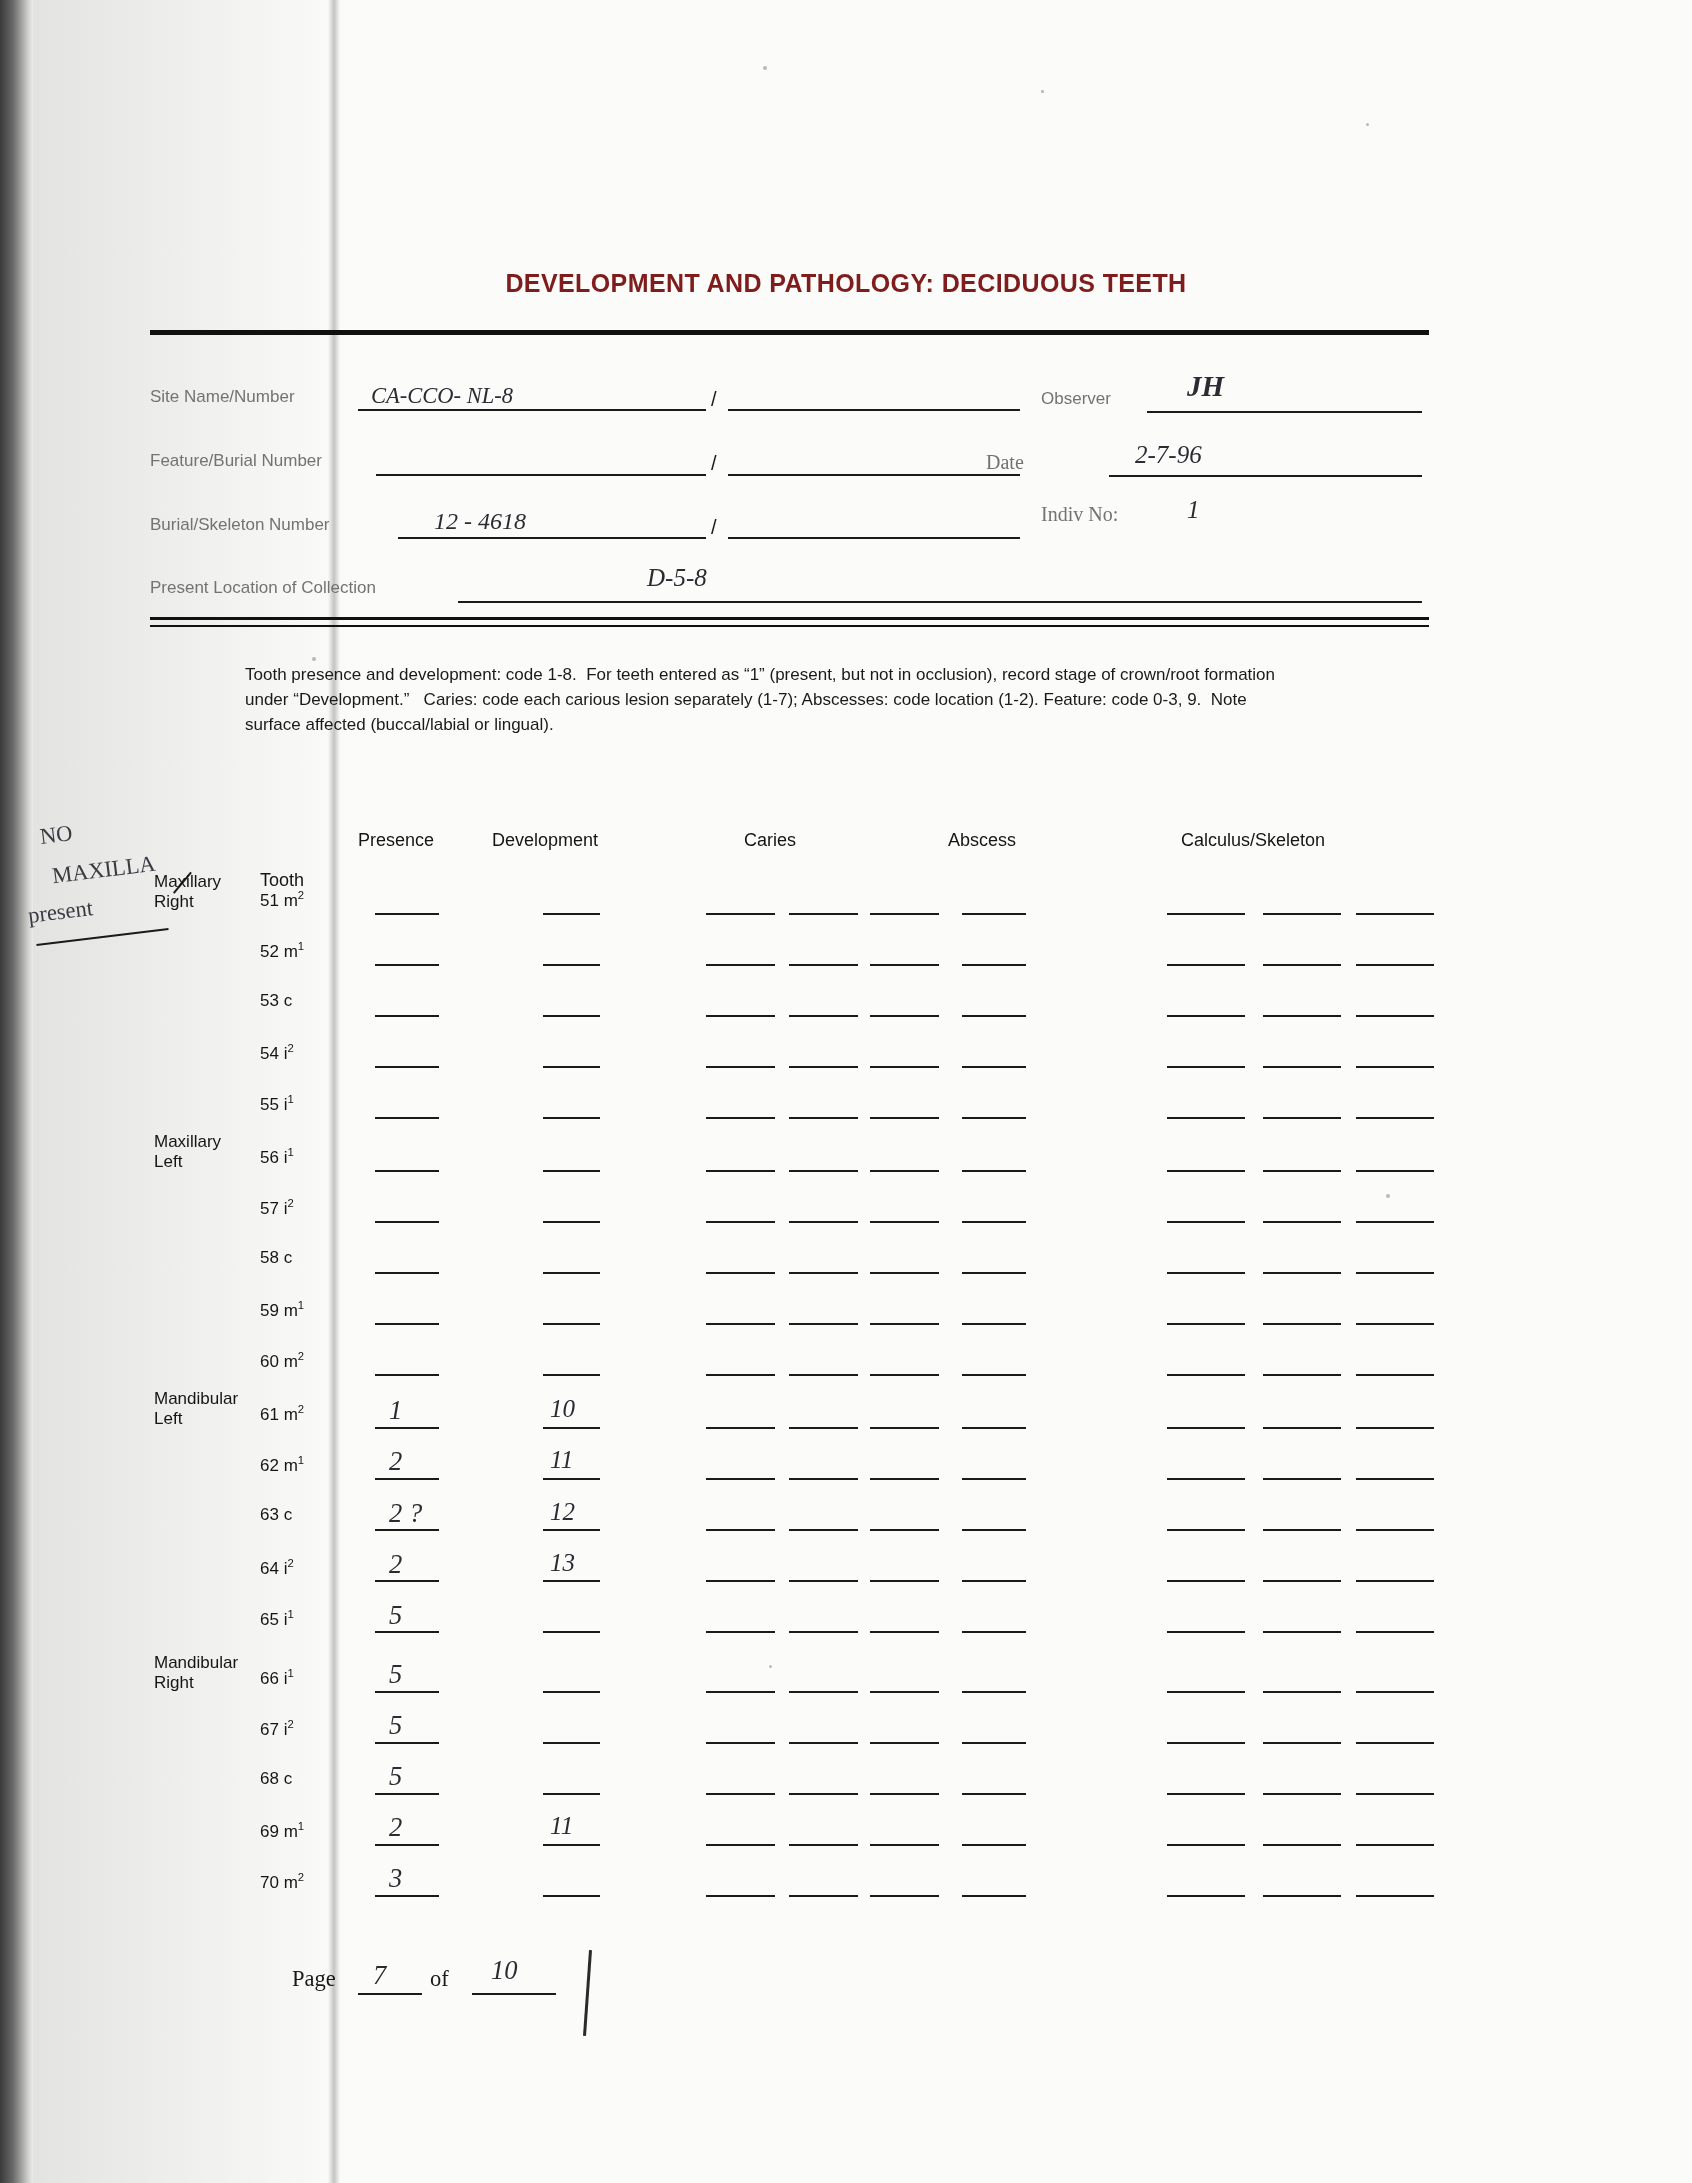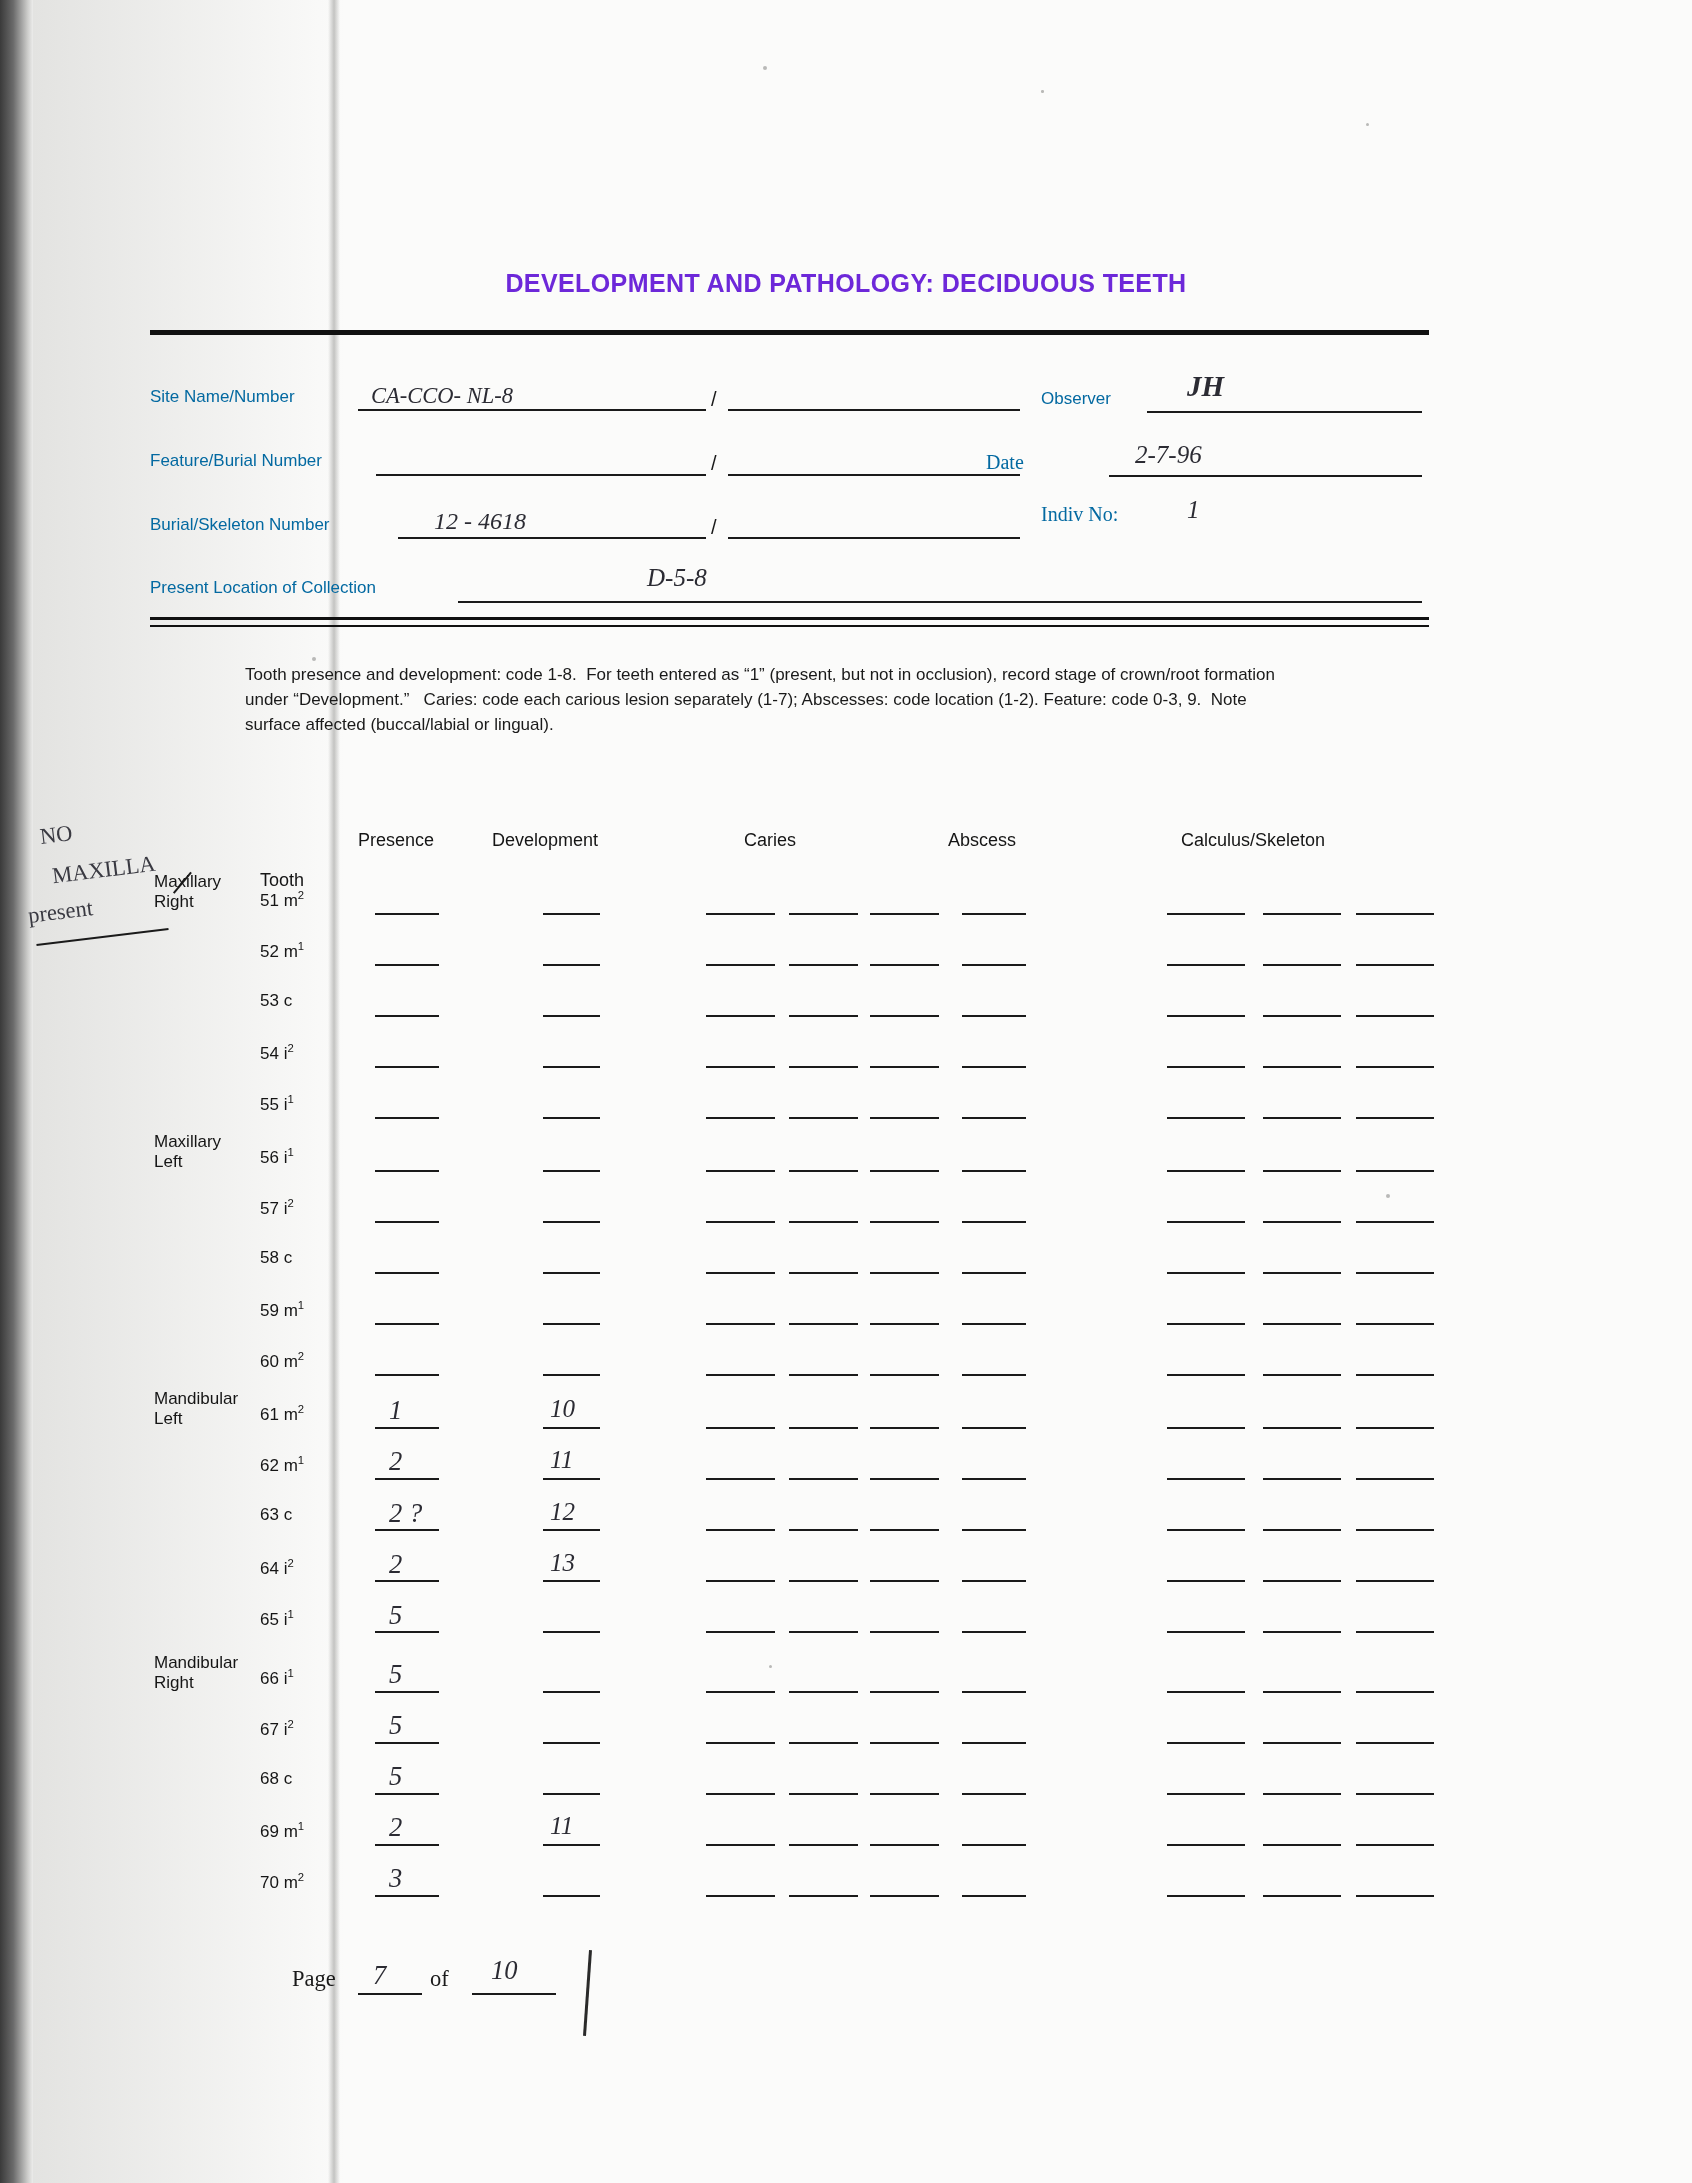--- a/index.html
+++ b/index.html
@@ -30,29 +30,29 @@
     background:linear-gradient(to right,#e3e3e1,#fbfbfa);
   }
   .speck { position:absolute; background:#b9b9b7; border-radius:50%; }
 
   
   .title-wrap { position:absolute; left:0; top:262px; width:1692px; text-align:center; }
   .title1 {
     font-size:30.5px; font-weight:bold; letter-spacing:1.5px; color:#1b1b1b;
   }
   .title2 {
-    margin-top:6.6px; font-size:25px; font-weight:bold; letter-spacing:0.4px; color:#6d28d9;
+    margin-top:6.6px; font-size:25px; font-weight:bold; letter-spacing:0.4px; color:#7f1d1d;
   }
   .rule {
     position:absolute; background:#111;
   }
 
   
   .fld-label {
-    position:absolute; font-size:17px; color:#0369a1; font-weight:normal;
+    position:absolute; font-size:17px; color:#737373; font-weight:normal;
   }
   .fld-label.serif { font-family:"Liberation Serif", serif; font-size:20px; }
   .ln { position:absolute; height:2px; background:#1a1a1a; }
   .slash {
     position:absolute; font-size:20px; color:#1a1a1a;
   }
   .hand {
     position:absolute;
     font-family:"Liberation Serif", serif;
     font-style:italic;

